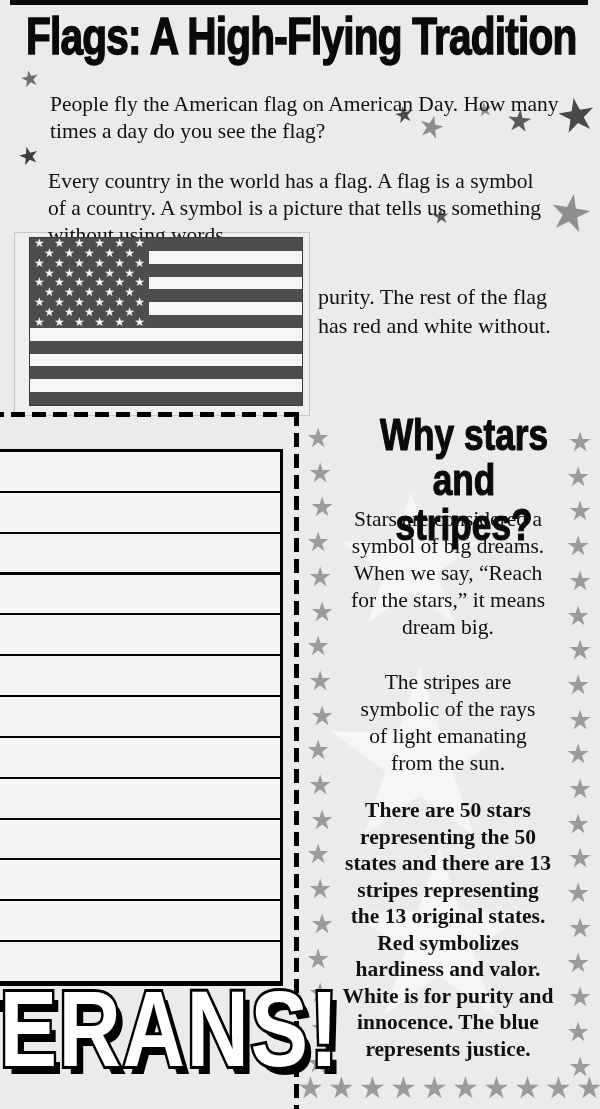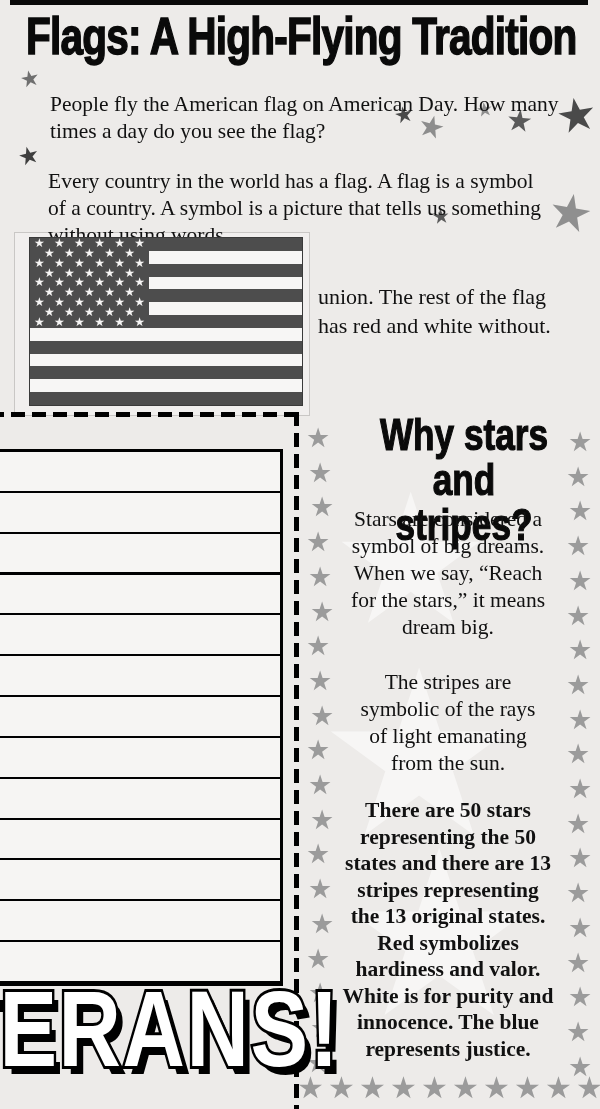--- a/index.html
+++ b/index.html
@@ -158,21 +158,21 @@
         <span>★</span>
         <span>★</span>
         <span>★</span>
         <span>★</span>
         <span>★</span>
         <span>★</span>
       </div>
     </div>
 </div>
 <div id="flag-caption" class="abs par">
-  <b>union</b><span>. The rest of the flag
+  <b>purity</b><span>. The rest of the flag
 has red and white without.</span>
 </div>
 
 <div id="dash-top" class="abs"></div>
 <div id="dash-vert" class="abs"></div>
 
 <div id="writing-area" class="abs"></div>
 
 <div id="col-heading" class="abs">
   <span class="condensed">Why stars and

